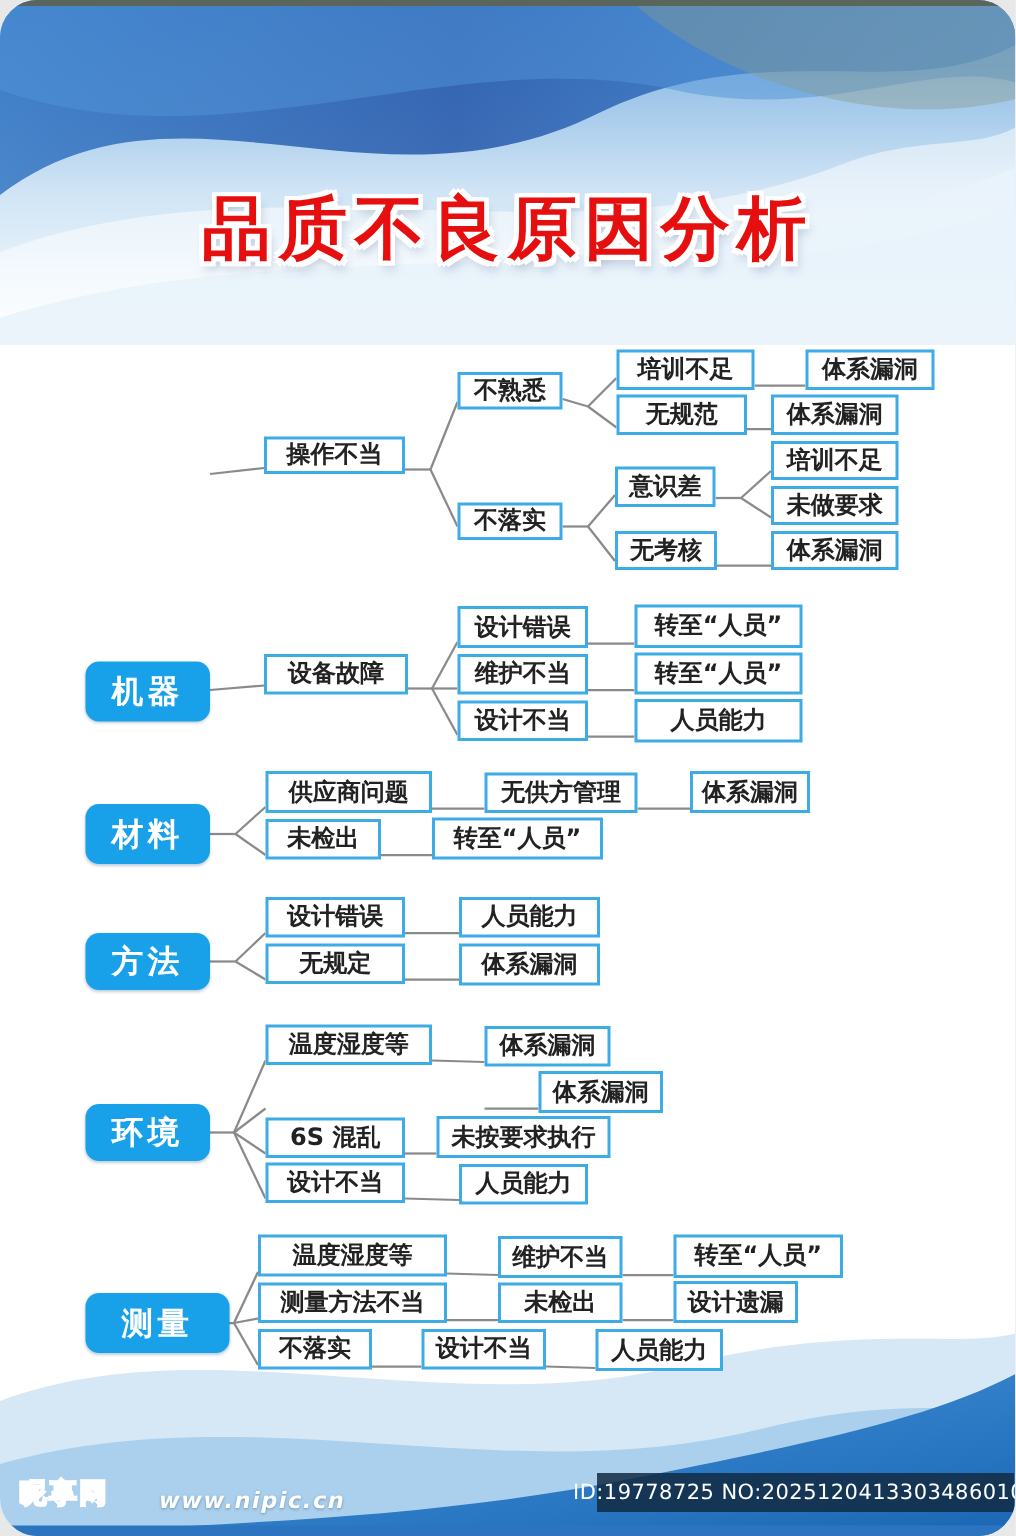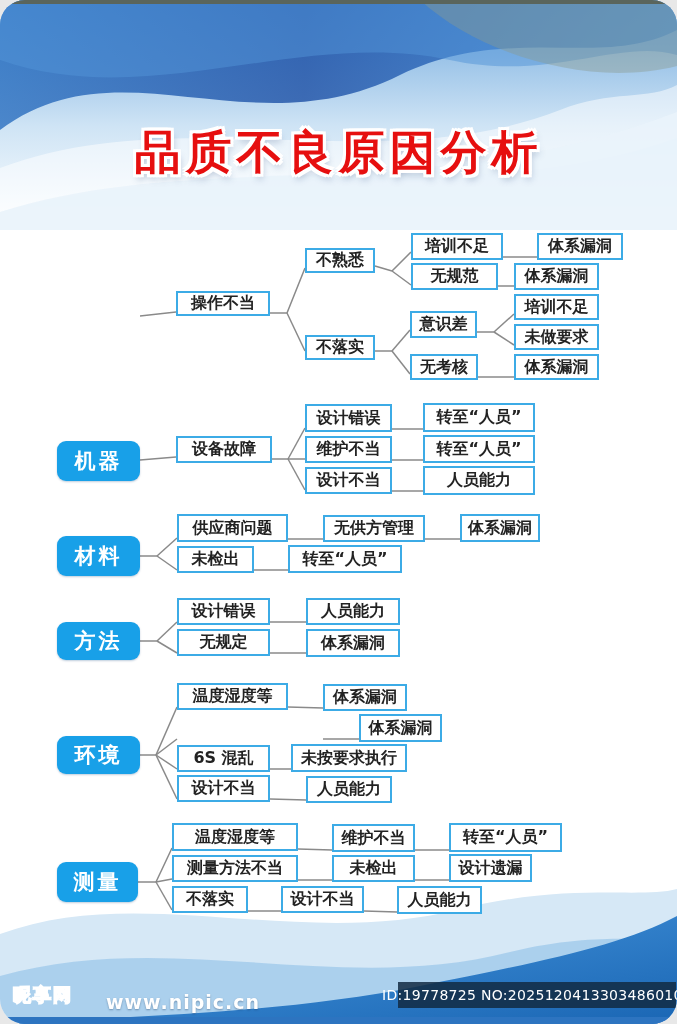--- a/index.html
+++ b/index.html
@@ -38,21 +38,21 @@
   }
   .svg-layer{left:0;top:0;z-index:2;}
   .bg-top{left:0;top:0;z-index:1;}
   .bg-bottom{left:0;top:864px;z-index:1;}
   
   .site-name{
     left:13px;top:983px;font-size:18px;font-weight:900;letter-spacing:2px;z-index:6;
     color:rgba(210,230,248,0.25);-webkit-text-stroke:1.7px #ffffff;white-space:nowrap;
   }
   .site-url{
-    left:106px;top:991px;font-size:19px;font-weight:bold;
+    left:106px;top:991px;font-size:15px;font-weight:bold;font-style:italic;
     color:#ffffff;letter-spacing:1px;z-index:6;white-space:nowrap;
     text-shadow:0 1px 2px rgba(20,50,90,.4);
   }
   .id-box{
     left:398px;top:982px;width:278px;height:26px;background:rgba(18,42,66,0.85);
     color:#ffffff;font-size:14px;display:flex;align-items:center;justify-content:center;
     z-index:6;white-space:nowrap;letter-spacing:.3px;
   }
 </style>
 </head>
@@ -197,21 +197,21 @@
 
   <div class="abs cat" style="left:57px;top:736px;width:83px;height:38px">环境</div>
   <div class="abs nd" style="left:177px;top:683px;width:111px;height:27px">温度湿度等</div>
   <div class="abs nd" style="left:323px;top:684px;width:84px;height:27px">体系漏洞</div>
   <div class="abs nd" style="left:359px;top:714px;width:83px;height:28px">体系漏洞</div>
   <div class="abs nd" style="left:177px;top:745px;width:93px;height:27px">6S 混乱</div>
   <div class="abs nd" style="left:291px;top:744px;width:116px;height:28px">未按要求执行</div>
   <div class="abs nd" style="left:177px;top:775px;width:93px;height:27px">设计不当</div>
   <div class="abs nd" style="left:306px;top:776px;width:86px;height:27px">人员能力</div>
 
-  <div class="abs cat" style="left:57px;top:862px;width:81px;height:40px">测量</div>
+  <div class="abs cat" style="left:57px;top:862px;width:96px;height:40px">测量</div>
   <div class="abs nd" style="left:172px;top:823px;width:126px;height:28px">温度湿度等</div>
   <div class="abs nd" style="left:332px;top:824px;width:83px;height:28px">维护不当</div>
   <div class="abs nd" style="left:449px;top:823px;width:113px;height:29px">转至“人员”</div>
   <div class="abs nd" style="left:172px;top:855px;width:126px;height:27px">测量方法不当</div>
   <div class="abs nd" style="left:332px;top:855px;width:83px;height:27px">未检出</div>
   <div class="abs nd" style="left:449px;top:854px;width:83px;height:28px">设计遗漏</div>
   <div class="abs nd" style="left:172px;top:886px;width:76px;height:27px">不落实</div>
   <div class="abs nd" style="left:281px;top:886px;width:83px;height:27px">设计不当</div>
   <div class="abs nd" style="left:397px;top:886px;width:85px;height:28px">人员能力</div>
 

